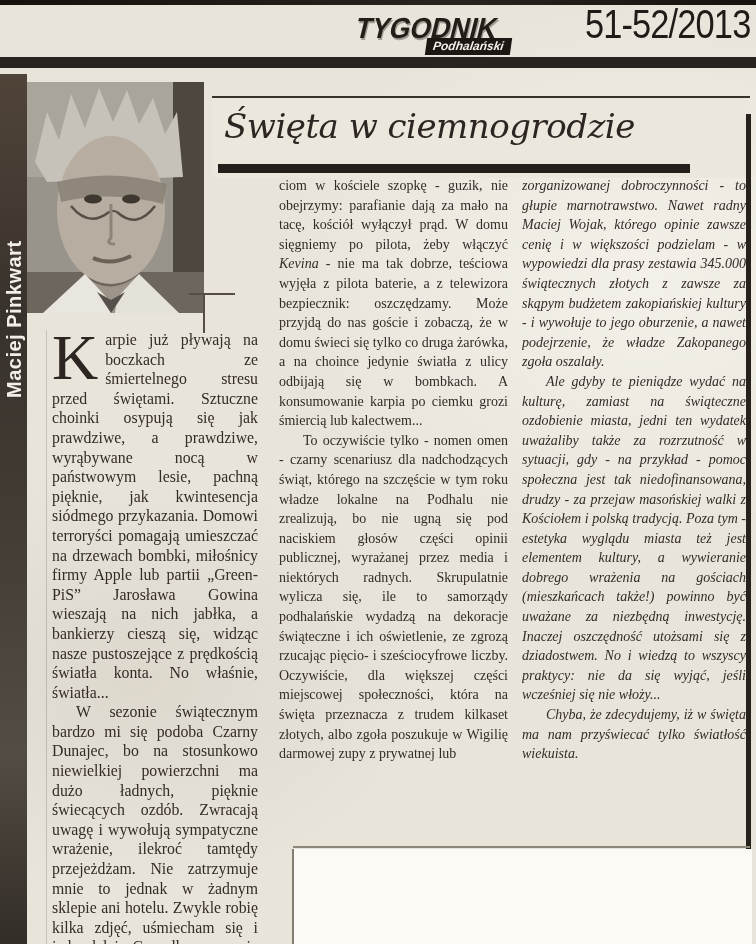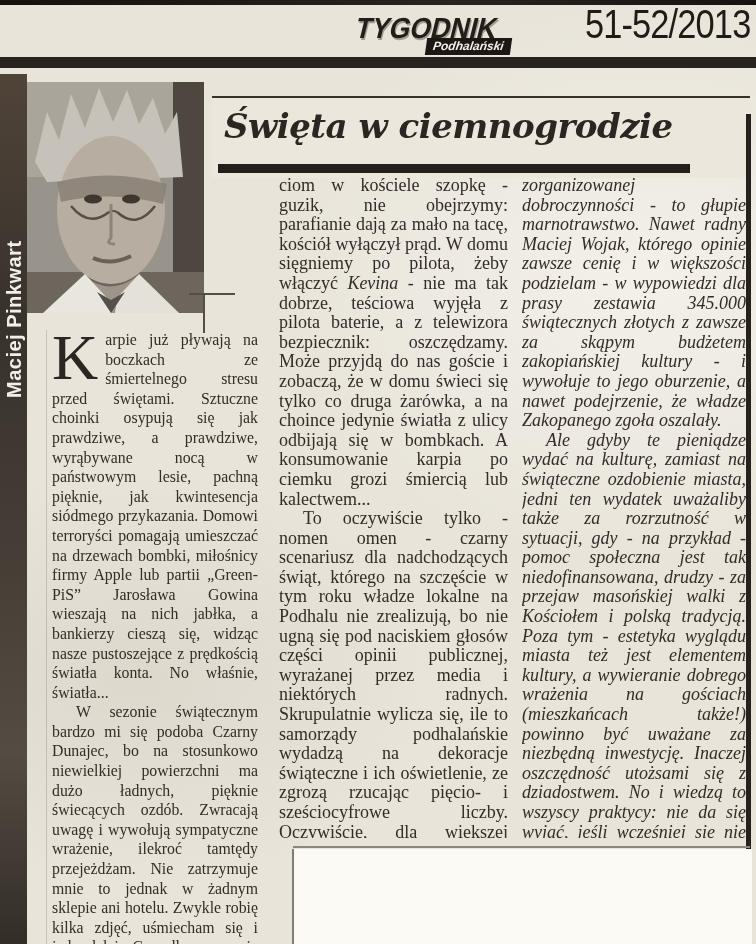--- a/index.html
+++ b/index.html
@@ -44,31 +44,31 @@
     color:#f2efe8;letter-spacing:.5px;white-space:nowrap;
   }
   
   .photo{position:absolute;left:27px;top:82px;width:177px;height:231px;overflow:hidden;background:#8f8a82;}
   .photo svg{display:block;filter:blur(.4px);}
   .photo-rule-h{position:absolute;left:189px;top:293px;width:46px;height:2px;background:#564e44;}
   .photo-rule-v{position:absolute;left:203px;top:295px;width:2px;height:38px;background:#564e44;}
   
   .title-box{position:absolute;left:212px;top:96px;width:538px;height:80px;background:#ebe7dd;border-top:2px solid #39322b;}
   .title{
-    margin:0;padding:8px 0 0 12px;font-family:"DejaVu Serif",serif;font-style:italic;font-weight:bold;
+    margin:0;padding:8px 0 0 12px;font-family:"DejaVu Serif",serif;font-style:italic;font-weight:normal;
     font-size:34px;color:#2c2521;letter-spacing:-.5px;white-space:nowrap;
   }
   .title-underline{position:absolute;left:6px;top:66px;width:472px;height:9px;background:#241f1a;}
   
   .right-rule{position:absolute;left:746px;top:114px;width:5px;height:736px;background:#26211c;}
   
   .col{
     position:absolute;overflow:hidden;text-align:justify;
     font-family:"Liberation Serif",serif;color:#332b26;
-    font-size:18px;line-height:19.6px;
+    font-size:14px;line-height:19.6px;
     -webkit-hyphens:auto;hyphens:auto;
   }
   .col-1{left:52px;top:330px;width:206px;height:614px;font-size:15.8px;}
   .col-2{left:279px;top:176px;width:229px;height:662px;}
   .col-3{left:522px;top:176px;width:224px;height:662px;font-style:italic;}
   .col p{margin:0;text-indent:24px;}
   .col p.noindent{text-indent:0;}
   .dropcap{
     float:left;font-family:"Liberation Serif",serif;font-size:64px;line-height:50px;
     padding:3px 7px 0 0;color:#2c2521;

